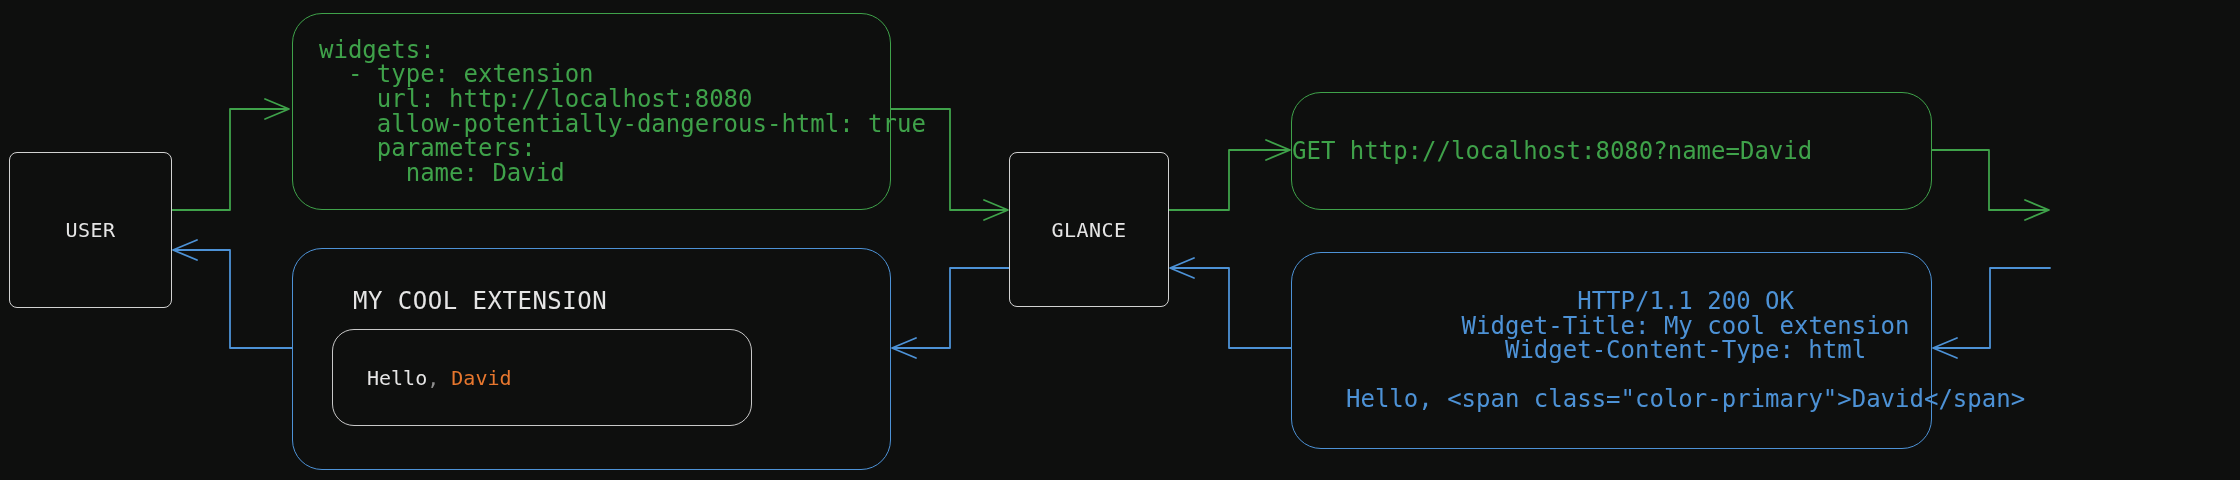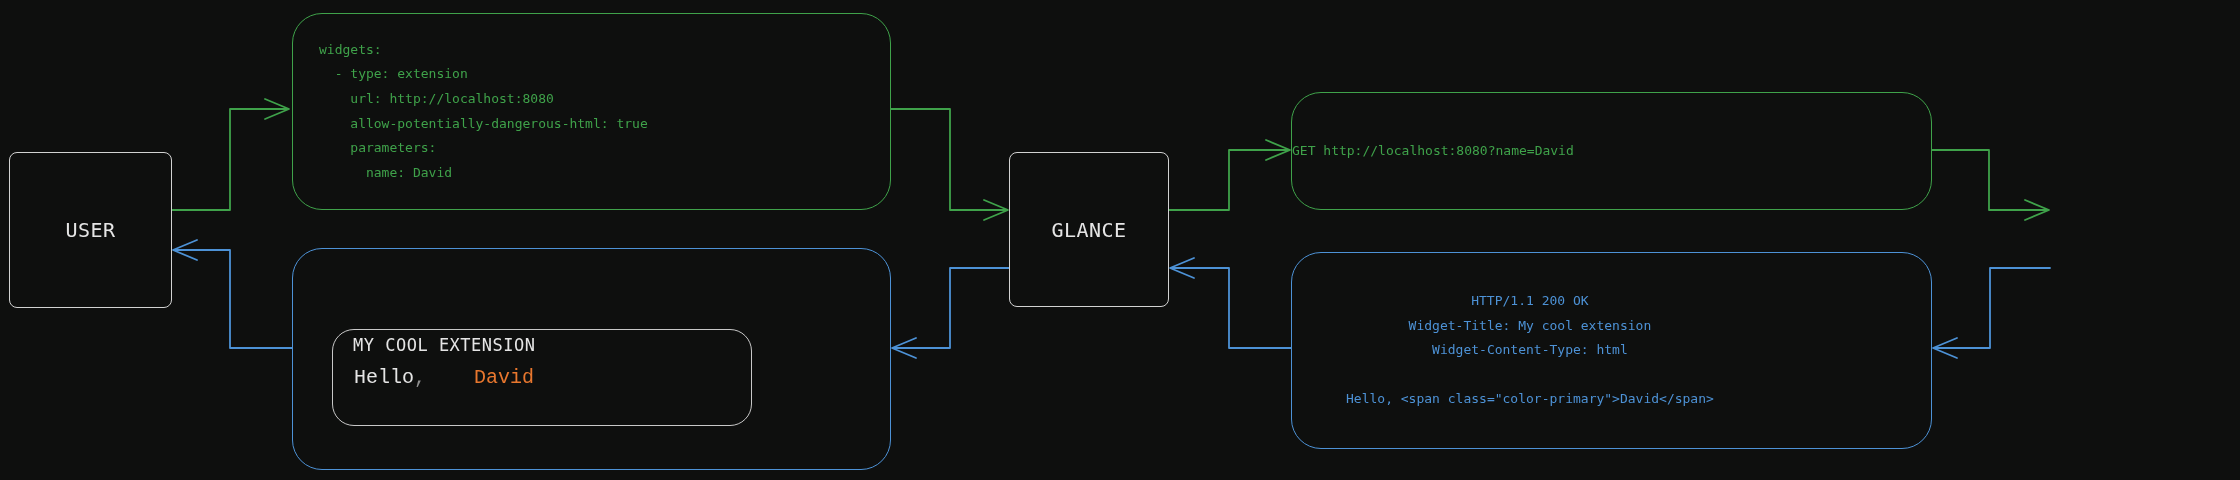--- a/index.html
+++ b/index.html
@@ -16,34 +16,34 @@
   .wires path.b{stroke:var(--blue);}
   .node{position:absolute;border:1.7px solid var(--node-border);border-radius:8px;
         display:flex;align-items:center;justify-content:center;
         color:var(--text-light);font-size:20px;letter-spacing:.5px;}
   .node-user{left:9px;top:152px;width:163px;height:156px;}
   .node-glance{left:1009px;top:152px;width:160px;height:155px;}
   .node-extension{left:2050px;top:152px;width:178px;height:155px;}
   .codebox{position:absolute;border-radius:30px;display:flex;align-items:center;}
   .codebox.green{border:1.7px solid var(--green);color:var(--green);}
   .codebox.blue{border:1.7px solid var(--blue);color:var(--blue);text-align:center;}
-  .codebox pre{font-family:inherit;font-size:13px;line-height:24.6px;white-space:pre;}
+  .codebox pre{font-family:inherit;font-size:24px;line-height:24.6px;white-space:pre;}
   .box-config{left:292px;top:13px;width:599px;height:197px;padding-left:26px;}
   .box-request{left:1291px;top:92px;width:641px;height:118px;}
   .box-response{left:1291px;top:252px;width:641px;height:197px;padding-left:54px;}
   .box-widget{position:absolute;left:292px;top:248px;width:599px;height:222px;
               border:1.7px solid var(--blue);border-radius:30px;}
-  .widget-title{position:absolute;left:60px;top:40px;font-size:17px;line-height:25px;
-                color:var(--text-light);letter-spacing:.5px;margin-top:44px;}
+  .widget-title{position:absolute;left:60px;top:40px;font-size:24px;line-height:25px;
+                color:var(--text-light);letter-spacing:.5px;}
   .widget-inner{position:absolute;left:39px;top:80px;width:420px;height:97px;
                 border:1.5px solid var(--inner-border);border-radius:22px;
-                display:flex;align-items:center;padding-left:21px;
-                font-size:20px;color:var(--text-light);font-family:Liberation Mono, monospace;}
+                display:flex;align-items:center;padding-left:34px;
+                font-size:20px;color:var(--text-light);}
   .widget-inner .comma{color:var(--text-dim);white-space:pre;}
-  .widget-inner .name{color:var(--orange);margin-left:36px;}
+  .widget-inner .name{color:var(--orange);}
 </style>
 </head>
 <body>
 
 <div class="canvas">
 
   <svg class="wires" viewBox="0 0 2240 480" xmlns="http://www.w3.org/2000/svg">
 
     <path class="g" d="M172 210 H230 V109 H287"></path>
     <path class="g" d="M265 99 L289 109 L265 119"></path>

